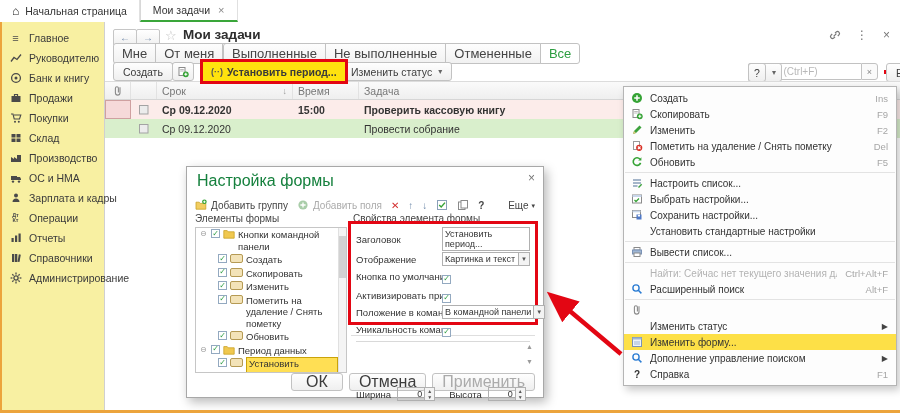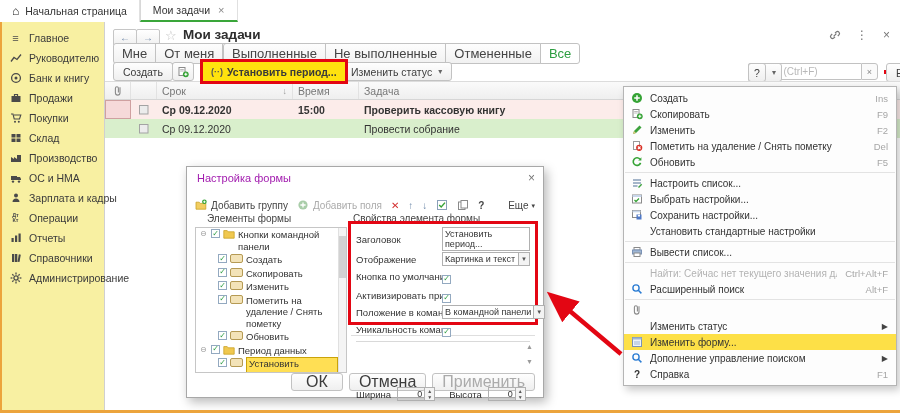--- a/index.html
+++ b/index.html
@@ -64,21 +64,21 @@
   .c2{width:136px;}
   .c3{width:66px;}
   .c4{flex:1;}
   .sorticon{margin-left:auto;color:#999;font-size:9px;}
   .row-pink{background:#fcecea;font-weight:bold;}
   .row-pink .c0{background:#f6d9d9;box-shadow:inset 0 0 0 1px #cfa0a0;}
   .row-green{background:#d9efcc;}
   
   .dialog{position:absolute;left:186px;top:166px;width:358px;height:232px;background:#fff;border:1px solid #a8a8a8;
           box-shadow:3px 4px 10px rgba(0,0,0,.28);z-index:20;box-sizing:border-box;}
-  .dtitle{position:absolute;left:10px;top:5px;font-size:11px;color:#a21caf;}
+  .dtitle{position:absolute;left:10px;top:5px;font-size:16px;color:#15803d;}
   .dclose{position:absolute;right:8px;top:4px;font-size:12px;color:#777;}
   .dtoolbar{position:absolute;left:8px;right:8px;top:24px;height:20px;display:flex;align-items:flex-end;gap:9px;font-size:10px;color:#444;}
   .dtb-item{display:inline-flex;align-items:center;gap:4px;}
   .dtb-item.dis{color:#ababab;}
   .dtb-ic{font-size:10px;}
   .dmore{margin-left:auto;display:inline-flex;gap:3px;align-items:center;color:#444;}
   .dlabel{position:absolute;top:46px;font-size:10px;color:#444;}
   .tree{position:absolute;left:8px;top:60px;width:152px;height:146px;border:1px solid #c6c6c6;box-sizing:border-box;overflow:hidden;background:#fff;}
   .tscroll{position:absolute;right:0;top:0;bottom:0;width:7px;background:#f4f4f4;border-left:1px solid #e0e0e0;}
   .tthumb{position:absolute;right:0;top:8px;width:7px;height:42px;background:#d2d2d2;}
@@ -455,21 +455,21 @@
             <rect x="1.5" y="3" width="6.5" height="7.5" fill="#fff" stroke="#8a8a8a"></rect>
             <rect x="4" y="1.5" width="6.5" height="7.5" fill="#fff" stroke="#8a8a8a"></rect>
           </svg>
         </span>
       <span class="dtb-ic" style="font-weight:bold;color:#444;">?</span>
       <span class="dmore">
           <span>Еще</span>
           <span style="font-size:7px;">▾</span>
         </span>
     </div>
-    <div class="dlabel" style="left:20px;">Элементы формы</div>
+    <div class="dlabel" style="left:8px;">Элементы формы</div>
     <div class="dlabel" style="left:166px;">Свойства элемента формы</div>
     <div class="tree">
       <div id="treebody">
           <div class="trow" style="padding-left:4px">
             <span class="exp">⊖</span>
             <span class="cb">✓</span>
             <span class="ico">
               <svg width="12" height="10" viewBox="0 0 12 10">
                 <path d="M.8 1.6h3.4l1 1.2H11.2v6.4H.8z" fill="#f0c84f" stroke="#c9a227" stroke-width=".8"></path>
               </svg>

